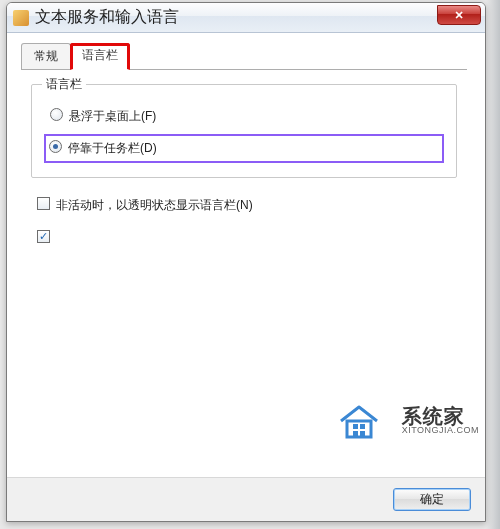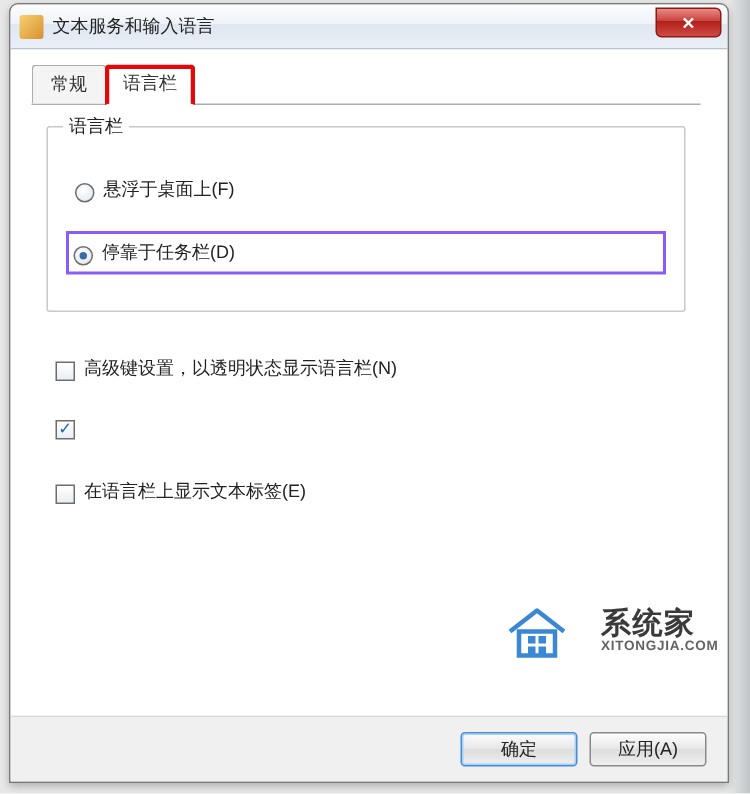--- a/index.html
+++ b/index.html
@@ -35,21 +35,21 @@
       padding: 0 6px;
       position: relative;
     }
     .title-icon {
       width: 16px;
       height: 16px;
       background: linear-gradient(135deg, #f7d070, #d89030);
       border-radius: 2px;
       margin-right: 6px;
     }
-    .title-text { color: #222; font-size: 12px; }
+    .title-text { color: #222; font-size: 16px; }
     .close-btn {
       position: absolute;
       right: 4px;
       top: 2px;
       width: 44px;
       height: 20px;
       background: linear-gradient(to bottom, #e98a86, #c8403a 45%, #b1201a 46%, #cf4a44);
       border: 1px solid #8c1a15;
       border-radius: 0 4px 4px 4px;
       color: #fff;
@@ -106,24 +106,24 @@
       position: absolute;
       top: -9px;
       left: 10px;
       background: #fff;
       padding: 0 4px;
       font-size: 12px;
       color: #222;
     }
     .radio-row, .check-row {
       display: flex;
-      align-items: flex-end;
+      align-items: flex-start;
       gap: 6px;
       padding: 7px 6px;
-      margin: 12px 0;
+      margin: 2px 0;
       font-size: 12px;
       color: #222;
     }
     .radio-row.highlighted {
       border: 2px solid #8b5cf6;
       padding: 4px 3px;
     }
     .radio {
       width: 13px;
       height: 13px;
@@ -196,21 +196,21 @@
     }
     .wm-house {
       position: absolute;
       left: 4px;
       top: 6px;
       width: 40px;
       height: 34px;
     }
     .wm-text { display: flex; flex-direction: column; line-height: 1; }
     .wm-cn { font-size: 20px; font-weight: bold; color: #2a2a2a; letter-spacing: 1px; }
-    .wm-en { font-size: 9px; color: #555; letter-spacing: 0.5px; font-weight: bold; }
+    .wm-en { font-size: 9px; color: #555; letter-spacing: 0.5px; }
     .side-shadow {
       position: absolute;
       right: 0;
       top: 0;
       width: 14px;
       height: 100%;
       background: linear-gradient(to right, rgba(120,130,140,0) 0%, rgba(120,130,140,0.35) 100%);
       pointer-events: none;
     }
     .section-gap { height: 10px; }
@@ -249,31 +249,27 @@
           <span class="radio checked"></span>
           <span>停靠于任务栏(D)</span>
         </label>
 
       </div>
 
       <div class="section-gap"></div>
 
       <label class="check-row">
         <span class="checkbox"></span>
-        <span>高级键设置，以透明状态显示语言栏(N)</span>
+        <span>非活动时，以透明状态显示语言栏(N)</span>
       </label>
 
       <label class="check-row">
         <span class="checkbox">✓</span>
       </label>
 
-      <label class="check-row">
-        <span class="checkbox"></span>
-        <span>在语言栏上显示文本标签(E)</span>
-      </label>
 
     </div>
 
     <div class="watermark">
       <div class="wm-icon">
         <svg class="wm-house" viewBox="0 0 40 34">
           <polyline points="2,16 20,2 38,16" fill="none" stroke="#2a7dd0" stroke-width="3" stroke-linejoin="round"></polyline>
           <rect x="8" y="16" width="24" height="16" fill="none" stroke="#2a7dd0" stroke-width="3"></rect>
           <rect x="14" y="19" width="5" height="5" fill="#2a7dd0"></rect>
           <rect x="21" y="19" width="5" height="5" fill="#2a7dd0"></rect>
@@ -284,18 +280,17 @@
       <div class="wm-text">
         <span class="wm-cn">系统家</span>
         <span class="wm-en">XITONGJIA.COM</span>
       </div>
     </div>
 
   </div>
 
   <div class="buttons">
     <div class="btn primary">确定</div>
-    <div class="btn">应用(A)</div>
   </div>
 
 </div>
 
 <div class="side-shadow"></div>
 
 </body></html>

